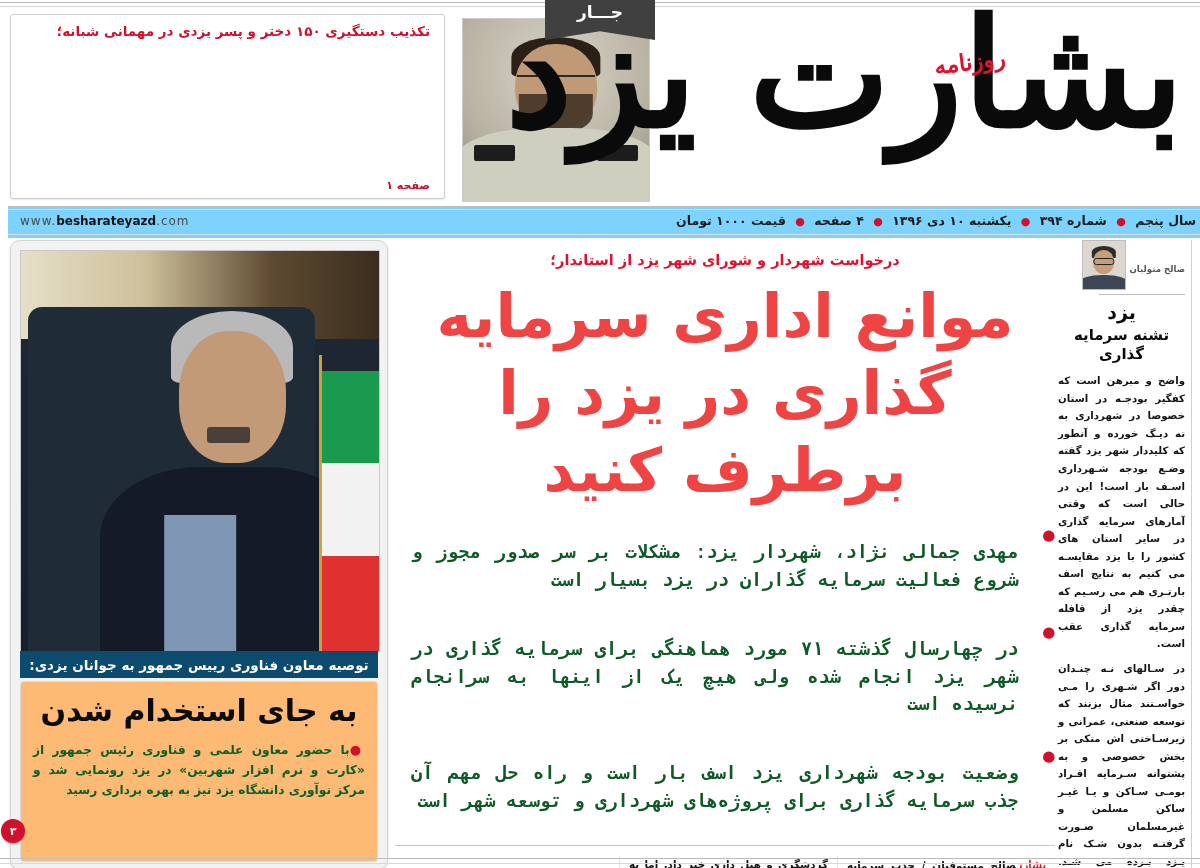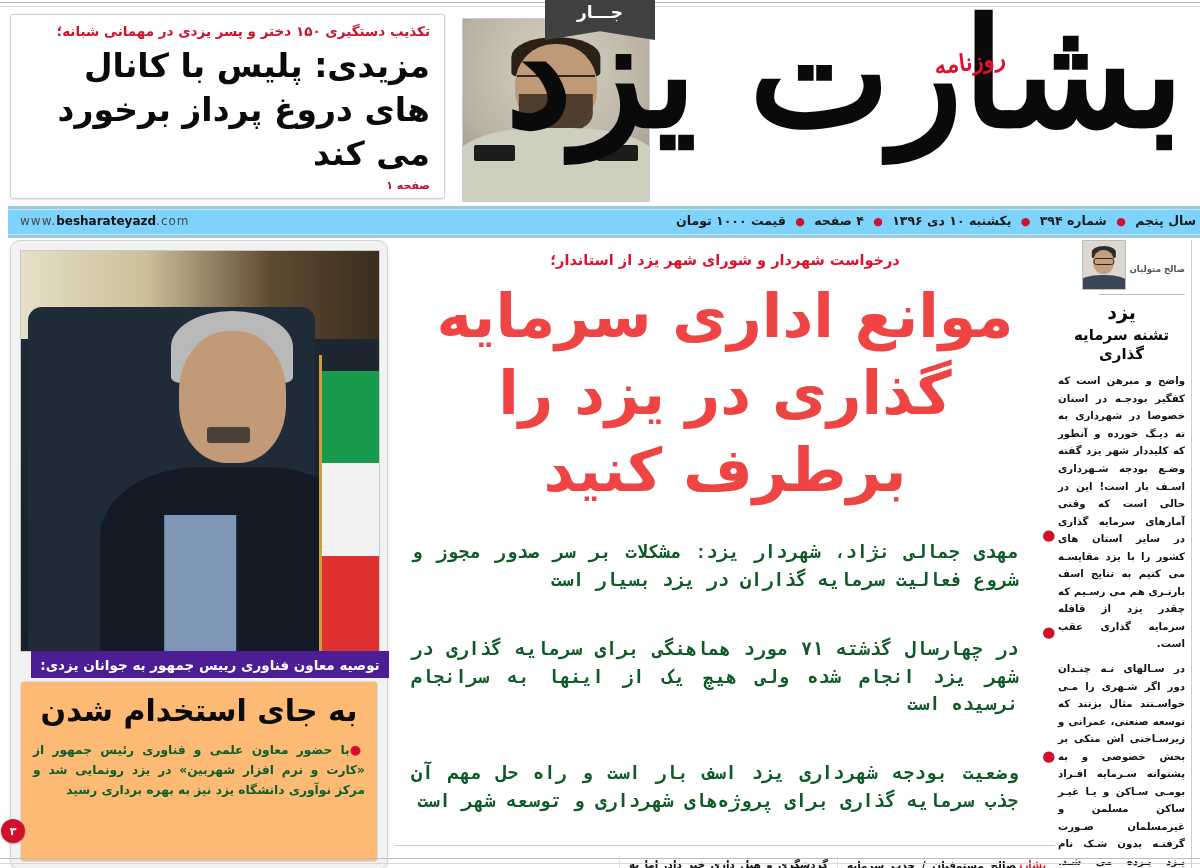--- a/index.html
+++ b/index.html
@@ -79,21 +79,21 @@
   .leadcard{
     position:absolute;left:10px;top:2px;width:378px;height:630px;
     background:#f2f2f2;border:1px solid #d4d4d4;border-radius:10px;
     box-shadow:0 1px 3px rgba(0,0,0,.12);box-sizing:border-box;
   }
   .lead-photo{
     position:absolute;left:9px;top:9px;width:358px;height:400px;
     overflow:hidden;background:#1b2430;border:1px solid #c9c9c9;
   }
   .redcap{
-    position:absolute;left:20px;top:410px;width:358px;height:27px;background:#4c1d95;
+    position:absolute;left:9px;top:410px;width:358px;height:27px;background:#0c4a6e;
     color:#fff;font-size:13.5px;font-weight:bold;display:flex;align-items:center;
     justify-content:center;text-align:center;direction:rtl;box-sizing:border-box;padding:0 6px;
   }
   .lead-inner{
     position:absolute;left:9px;top:440px;width:358px;height:181px;
     background:#fdba74;border:1px solid #dcdcdc;border-radius:4px;box-sizing:border-box;
     padding:9px 12px 8px 12px;display:flex;flex-direction:column;
   }
   .lead-head{font-size:30px;font-weight:bold;line-height:1.3;text-align:center;
     letter-spacing:-.8px;color:#0b0b0b;}
@@ -210,21 +210,20 @@
 </head>
 <body>
 
 <div class="page">
 
   <div class="topband">
     <div class="rule-top"></div>
 
     <div class="teaser">
       <div class="teaser-kicker">تکذیب دستگیری ۱۵۰ دختر و پسر یزدی در مهمانی شبانه؛</div>
-      <div class="teaser-head">مزیدی: پلیس با کانال های دروغ پرداز برخورد می کند</div>
       <div class="teaser-page">صفحه ۱</div>
     </div>
 
     <div class="photo-small">
       <div class="ph-officer">
         <div class="bg"></div>
           <div class="hair"></div>
           <div class="head"></div>
         <div class="glasses"></div>
           <div class="beard"></div>

